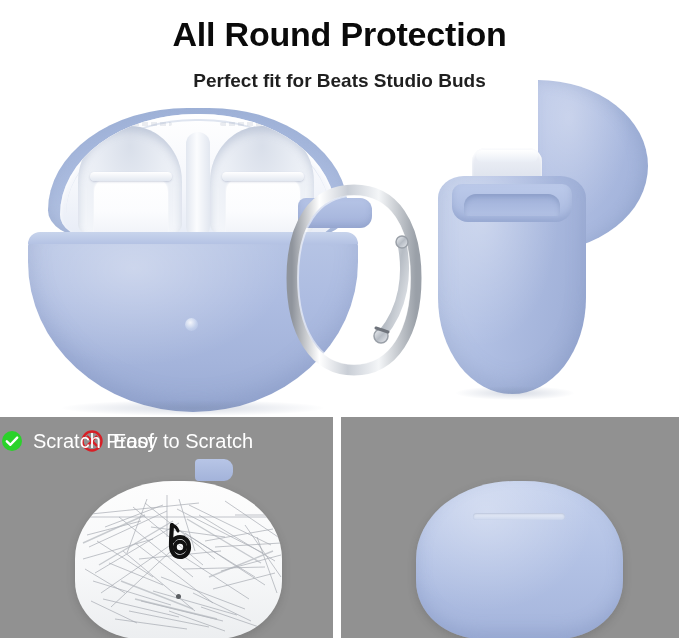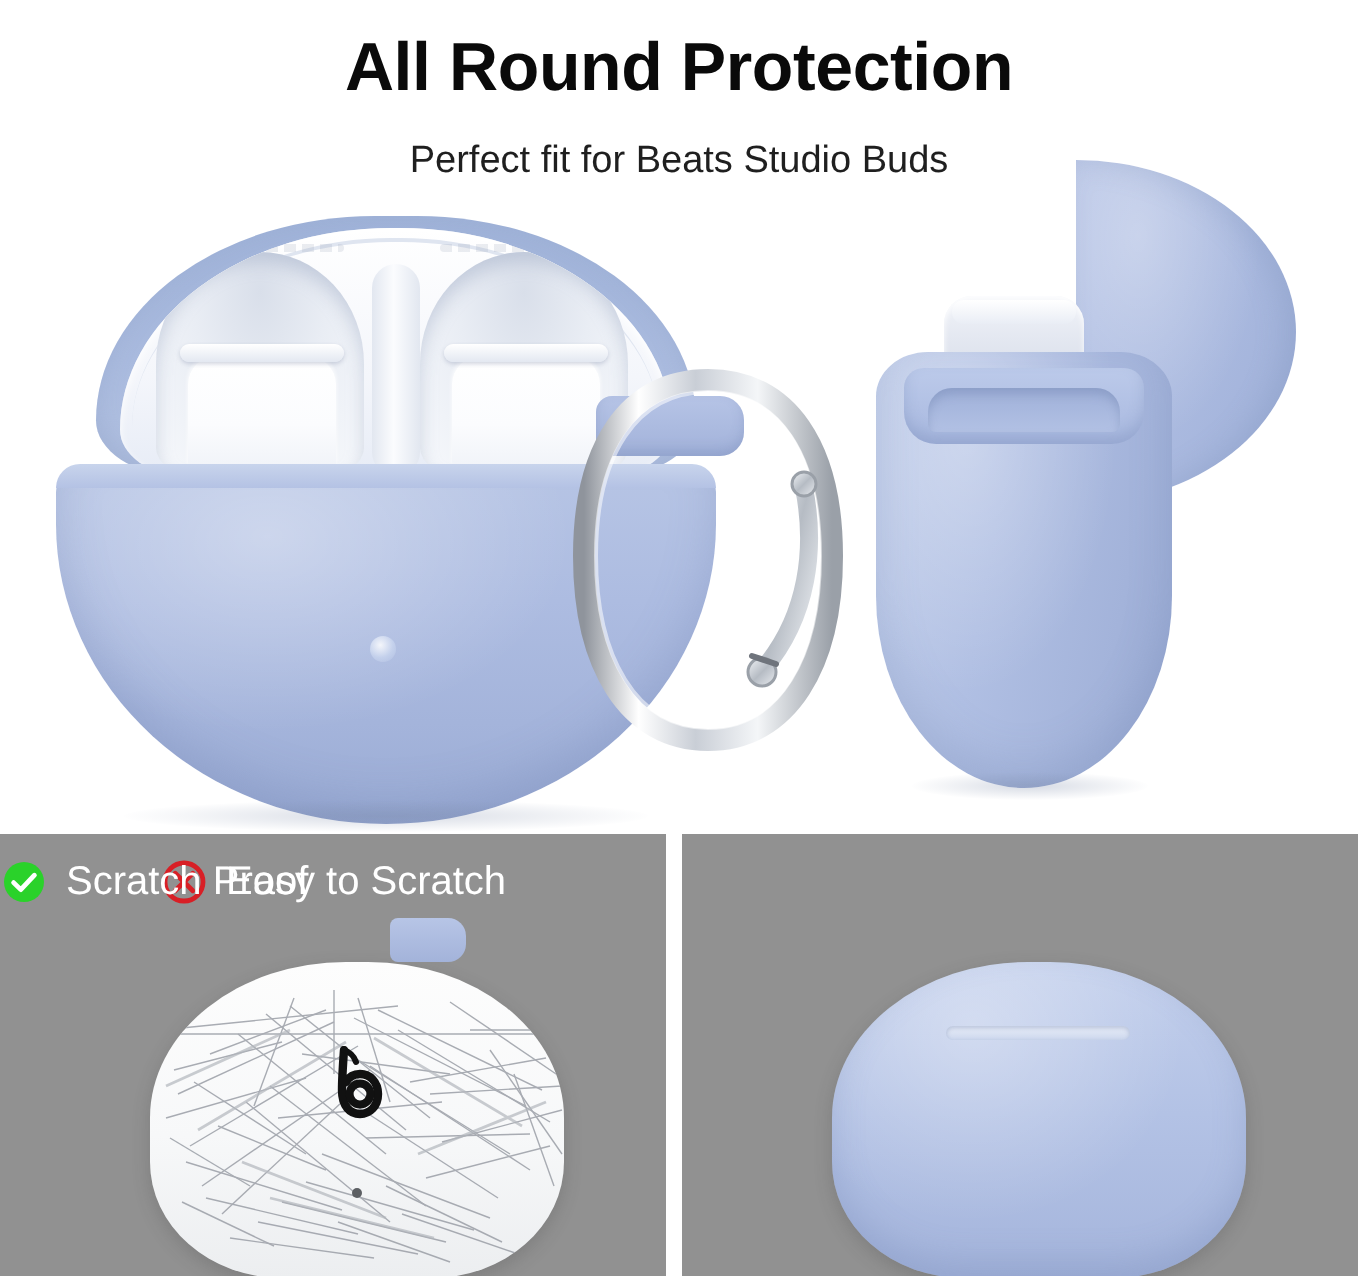--- a/index.html
+++ b/index.html
@@ -29,21 +29,21 @@
     font-size: 34px;
     font-weight: bold;
     letter-spacing: -0.2px;
     color: #0a0a0a;
     line-height: 40px;
   }
   .subhead {
     margin: 0;
     padding-top: 3px;
     font-size: 19px;
-    font-weight: normal;
+    font-weight: bold;
     color: #1f1f1f;
     line-height: 24px;
   }
 
   
   .hero {
     position: absolute;
     top: 72px; left: 0;
     width: 679px;
     height: 345px;

